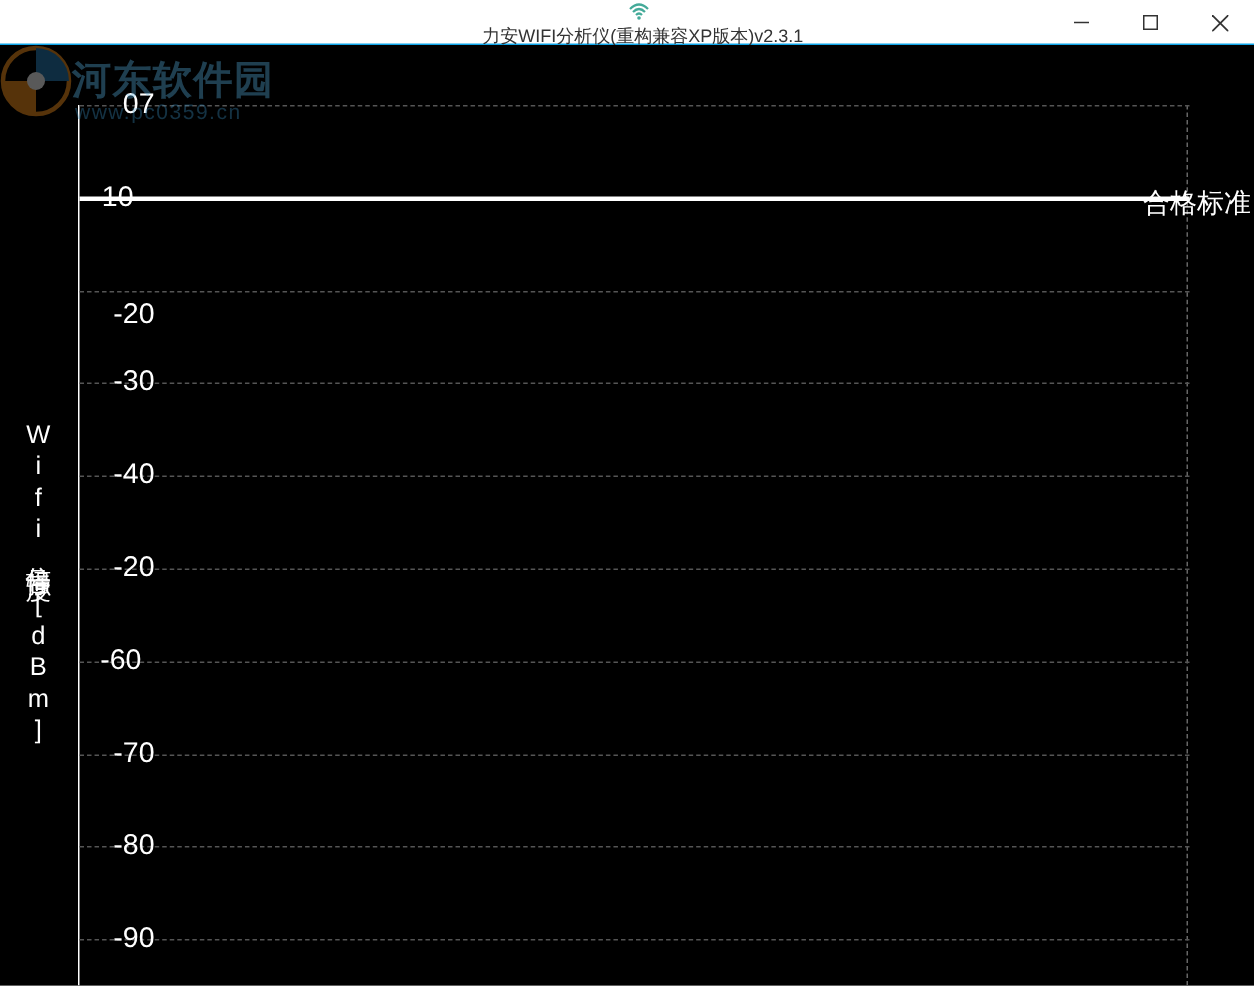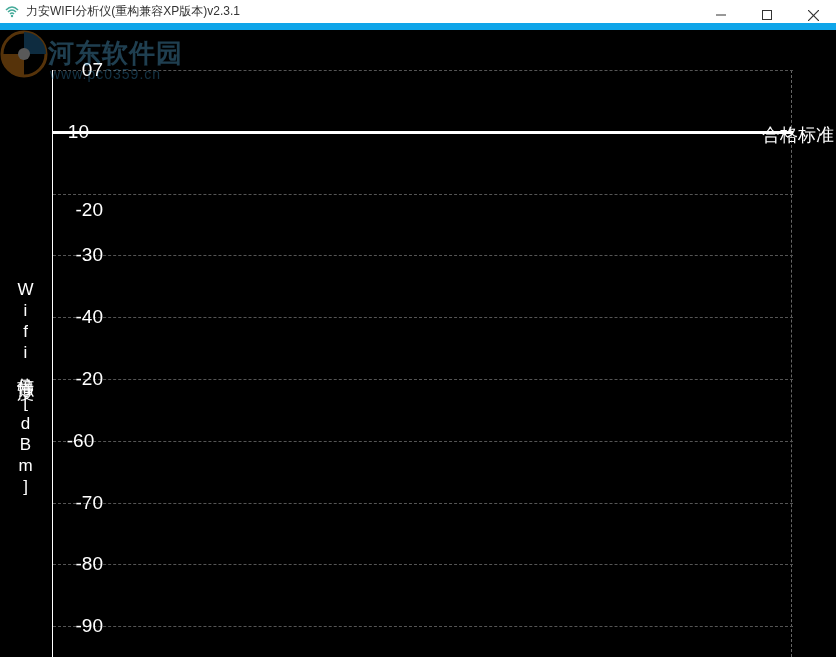--- a/index.html
+++ b/index.html
@@ -11,25 +11,26 @@
       width: 836px;
       height: 657px;
       background: #fff;
       font-family: "Microsoft YaHei", "SimSun", sans-serif;
       overflow: hidden;
       position: relative;
     }
     .titlebar {
       height: 30px;
       background: #fff;
-      border-bottom: 7px solid #0ea5e9;
+      border-bottom: 1px solid #0ea5e9;
       display: flex;
       align-items: center;
-      padding-left: 4px;
+      padding-left: 21px;
       position: relative;
+      flex-direction: column;
     }
     .app-icon {
       width: 16px;
       height: 16px;
       margin-right: 6px;
       display: flex;
       align-items: center;
       justify-content: center;
     }
     .title-text {

